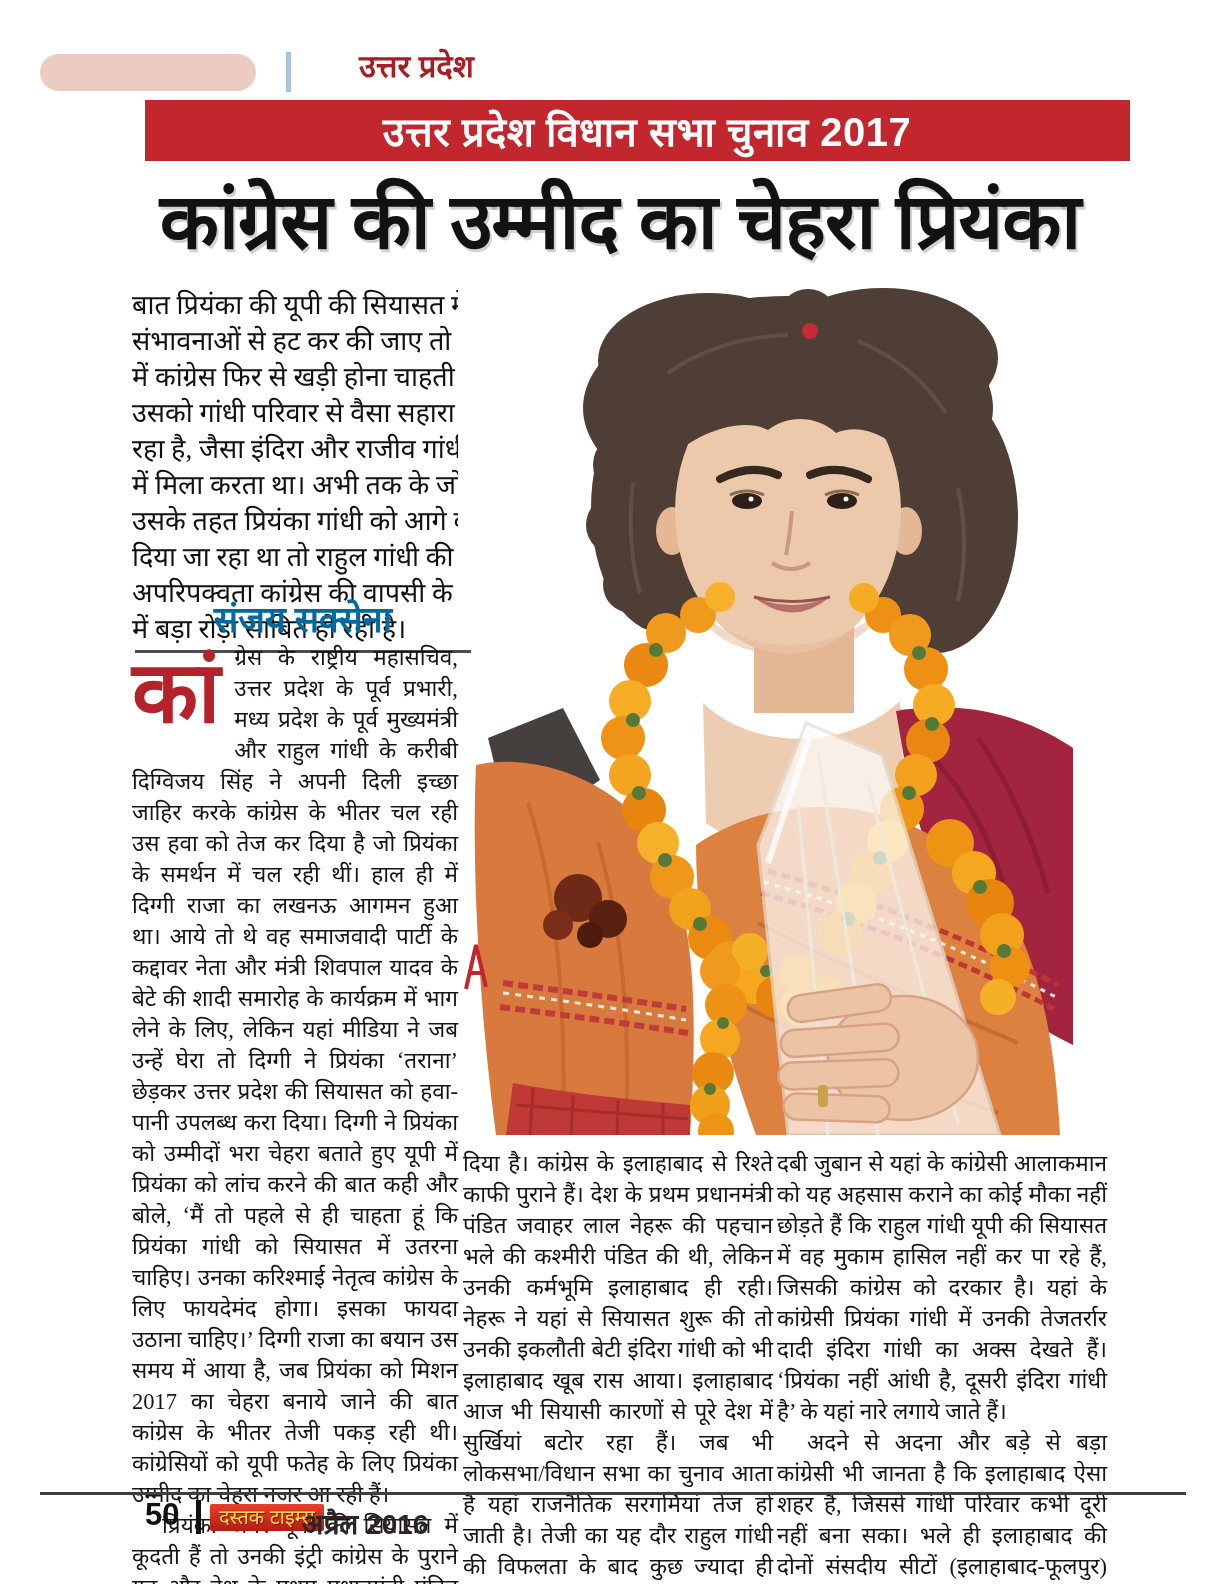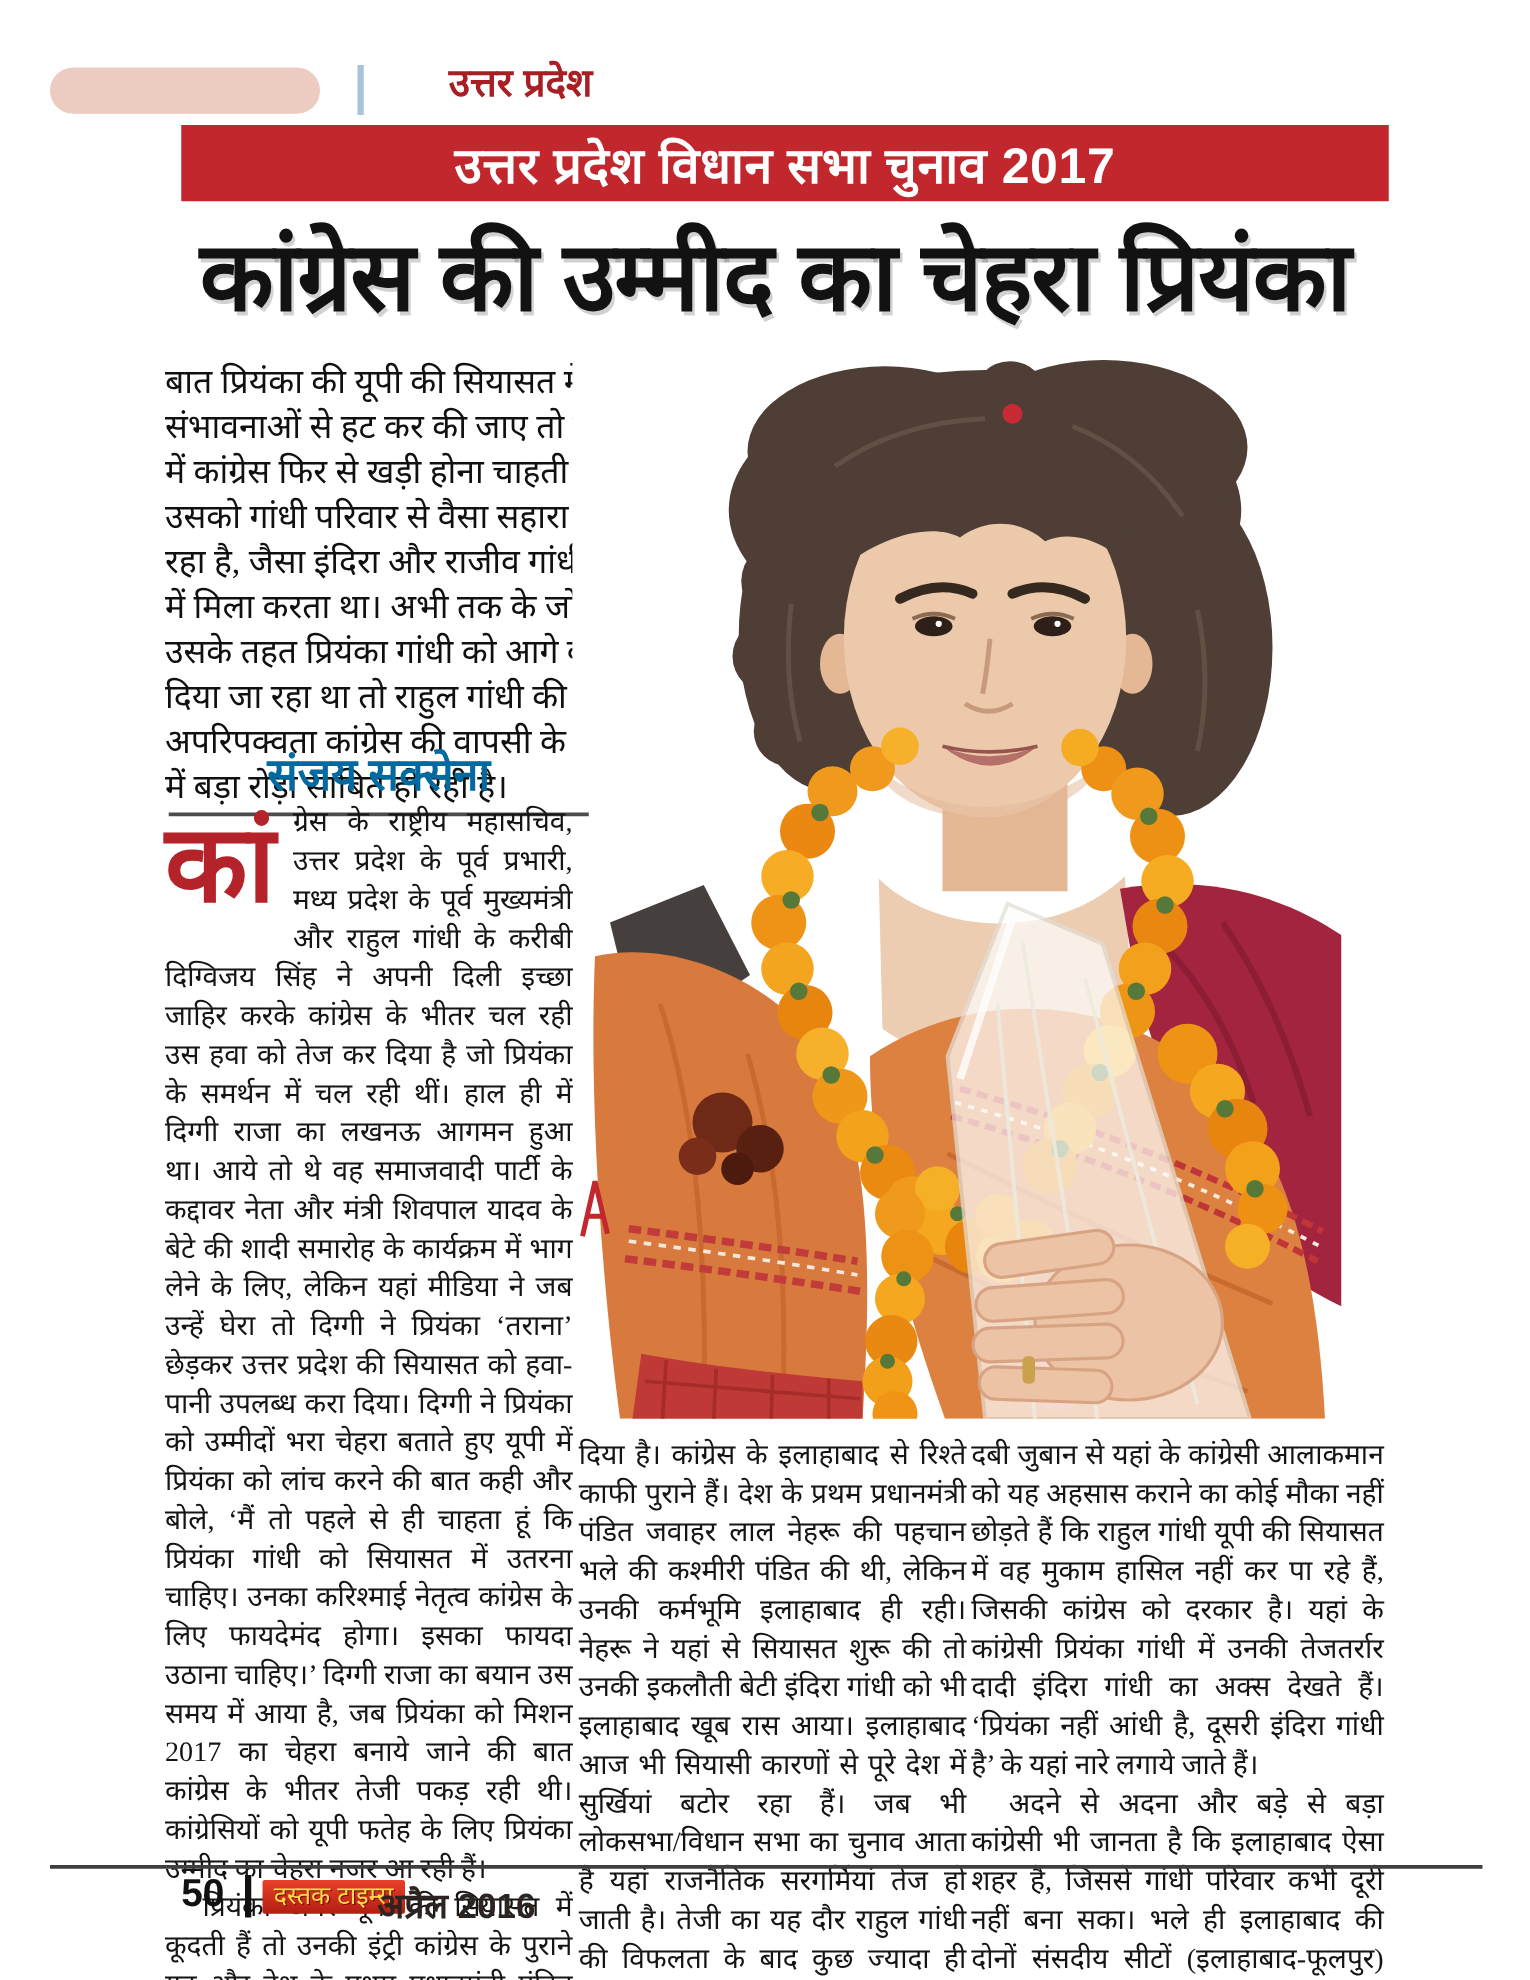--- a/index.html
+++ b/index.html
@@ -22,21 +22,21 @@
   }
   .section-label{
     position:absolute;left:359px;top:44px;
     font-family:"Liberation Sans",sans-serif;
     font-size:31px;font-weight:bold;color:#a81e24;
   }
   
   .banner{
     position:absolute;left:145px;top:100px;width:966px;height:61px;
     background:#c1272d;
-    display:flex;align-items:center;justify-content:center;
+    display:flex;align-items:center;justify-content:center;padding-left:19px;
   }
   .banner span{
     font-family:"Liberation Sans",sans-serif;
     color:#ffffff;font-size:40px;font-weight:bold;letter-spacing:0.5px;
   }
   
   .headline{
     position:absolute;left:126px;top:163px;width:988px;height:110px;
     display:flex;align-items:center;justify-content:center;
     font-family:"Liberation Sans",sans-serif;

